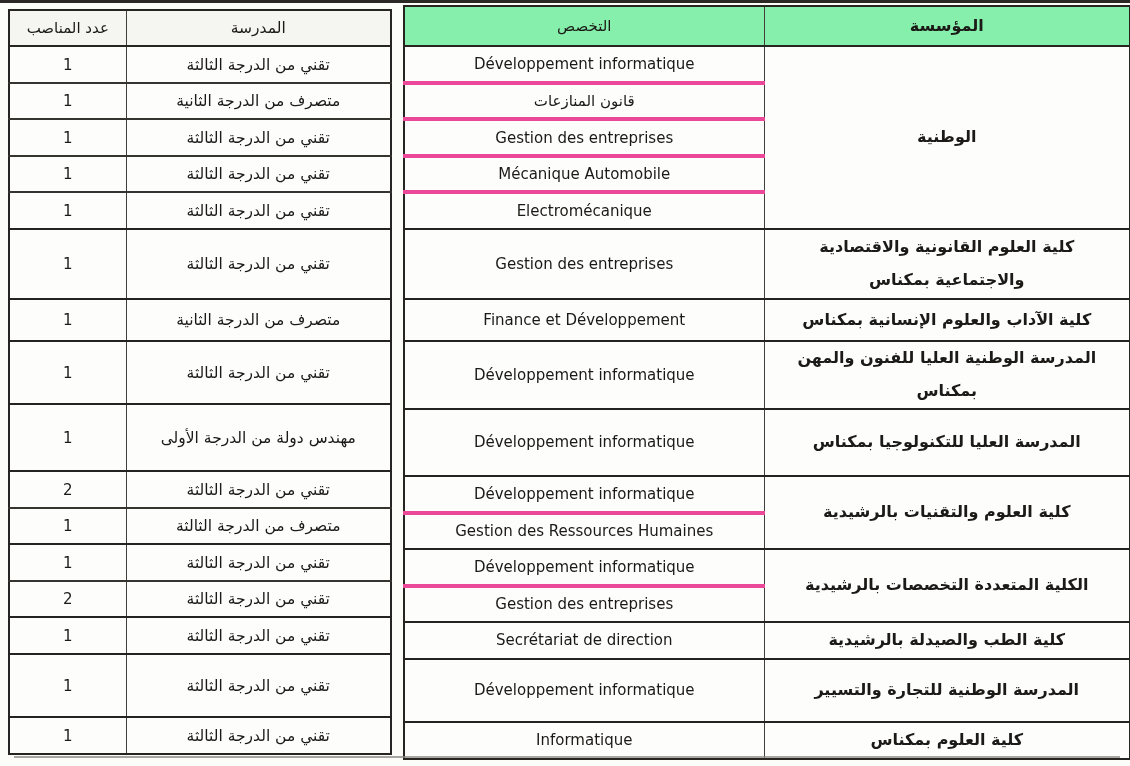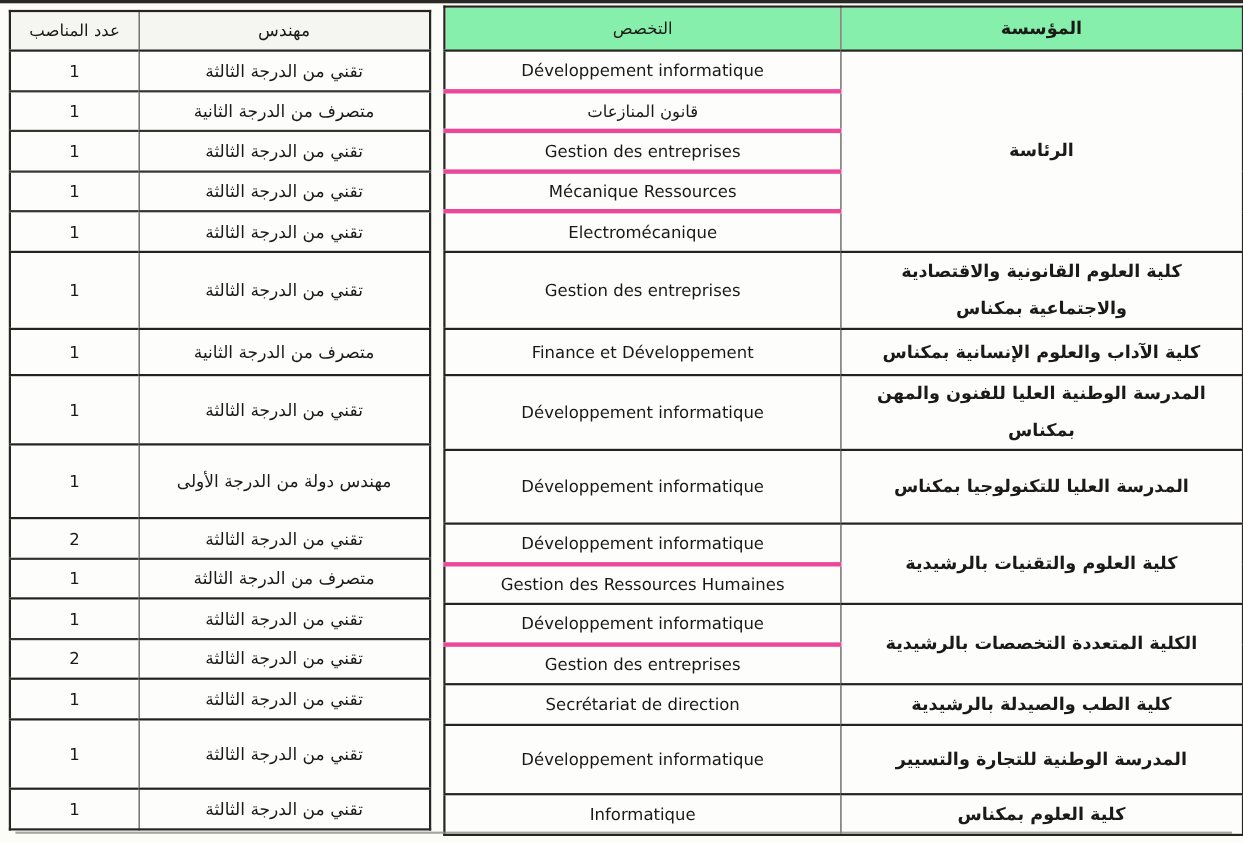--- a/index.html
+++ b/index.html
@@ -59,21 +59,21 @@
 
 <div class="wrap">
 
   <table id="t-left" dir="rtl">
     <colgroup>
         <col style="width:265px">
         <col style="width:117px">
       </colgroup>
     <thead>
       <tr>
-        <th class="c-fw">مهندس</th>
+        <th class="c-fw">المدرسة</th>
         <th class="c-pos">عدد المناصب</th>
       </tr>
     </thead>
     <tbody id="body-left">
         <tr class="gs" style="height: 37px;">
           <td class="c-fw">تقني من الدرجة الثالثة</td>
           <td class="c-pos">1</td>
         </tr>
         <tr class="inner" style="height: 36px;">
           <td class="c-fw">متصرف من الدرجة الثانية</td>
@@ -144,31 +144,31 @@
         <col style="width:360px">
       </colgroup>
     <thead>
       <tr>
         <th class="c-inst">المؤسسة</th>
         <th class="c-spec">التخصص</th>
       </tr>
     </thead>
     <tbody id="body-right">
         <tr class="gs" style="height: 37px;">
-          <td class="c-inst" rowspan="5">الرئاسة</td>
+          <td class="c-inst" rowspan="5">الوطنية</td>
           <td class="c-spec">Développement informatique</td>
         </tr>
         <tr class="inner" style="height: 36px;">
           <td class="c-spec">قانون المنازعات</td>
         </tr>
         <tr class="inner" style="height: 37px;">
           <td class="c-spec">Gestion des entreprises</td>
         </tr>
         <tr class="inner" style="height: 36px;">
-          <td class="c-spec">Mécanique Ressources</td>
+          <td class="c-spec">Mécanique Automobile</td>
         </tr>
         <tr class="inner" style="height: 37px;">
           <td class="c-spec">Electromécanique</td>
         </tr>
         <tr class="gs" style="height: 70px; margin-left: 36px;">
           <td class="c-inst" rowspan="1">كلية العلوم القانونية والاقتصادية والاجتماعية بمكناس</td>
           <td class="c-spec">Gestion des entreprises</td>
         </tr>
         <tr class="gs" style="height: 42px;">
           <td class="c-inst" rowspan="1">كلية الآداب والعلوم الإنسانية بمكناس</td>

